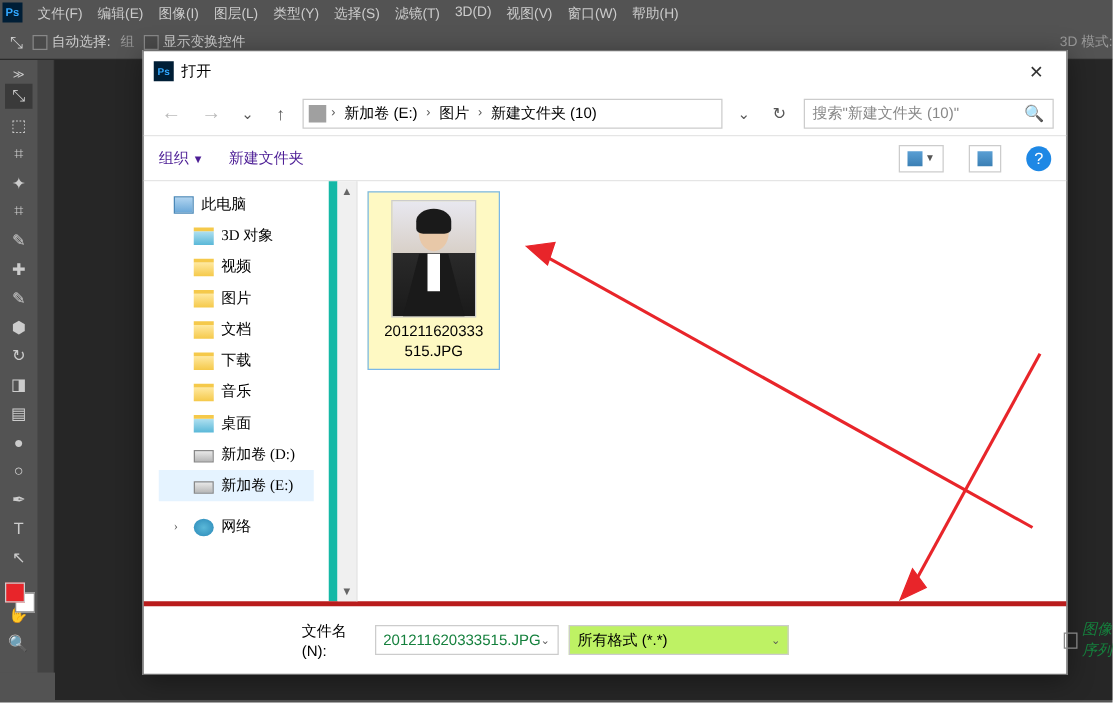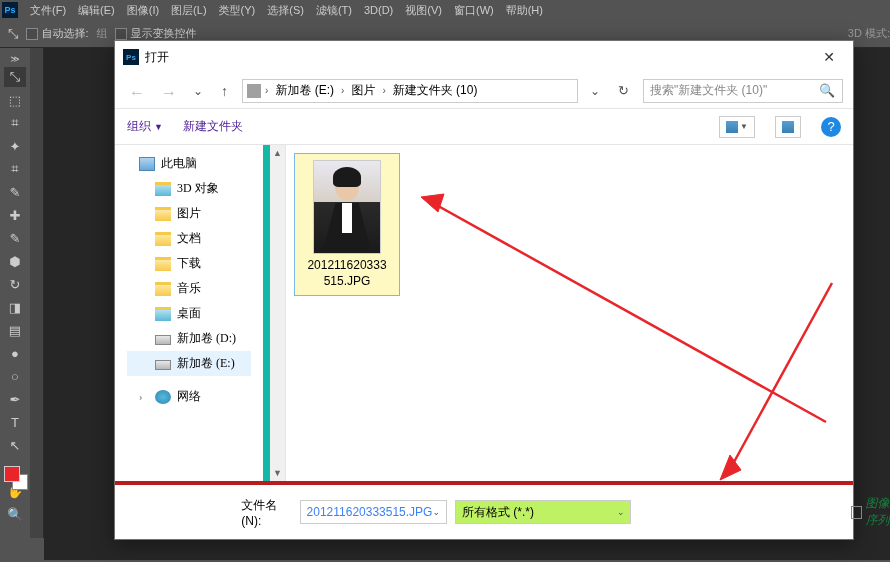--- a/index.html
+++ b/index.html
@@ -88,21 +88,21 @@
     .thumb-shirt { position: absolute; top: 42px; left: 50%; transform: translateX(-50%); width: 10px; height: 30px; background: #fff; }
     .file-name { font-size: 12px; text-align: center; line-height: 1.3; max-width: 100%; word-break: break-all; }
     
     
     .arrow1 { position: absolute; stroke: #e8252a; fill: #e8252a; pointer-events: none; }
     
     .dlg-footer { border-top: 4px solid #b91c1c; padding: 10px 16px; display: flex; flex-direction: row; gap: 0; }
     .footer-row { display: flex; align-items: center; gap: 8px; }
     .fn-label { font-size: 12px; }
     .fn-input { flex: 1; height: 24px; border: 1px solid #ccc; padding: 0 6px; font-size: 12px; display: flex; align-items: center; justify-content: space-between; }
-    .fn-val { color: #3b82f6; }
+    .fn-val { color: #15803d; }
     .fn-dd { font-size: 9px; color: #555; }
     .fmt-select { width: 195px; height: 24px; border: 1px solid #ccc; background: #bef264; padding: 0 6px; font-size: 12px; display: flex; align-items: center; justify-content: space-between; }
     .footer-row2 { display: flex; align-items: center; justify-content: flex-end; gap: 8px; }
     .seq-check { display: flex; align-items: center; gap: 4px; font-size: 12px; margin-right: auto; margin-left: 220px; }
     .seq-cb { width: 13px; height: 13px; border: 1px solid #888; }
     .seq-lbl { color: #15803d; font-style: italic; }
     .dlg-btn { width: 86px; height: 34px; border: 1px solid #adadad; background: #e1e1e1; font-size: 16px; cursor: pointer; display: flex; align-items: center; justify-content: center; }
     .dlg-btn.primary { border: 1px solid #3a8fd4; background: #e5f3ff; }
   </style>
 </head>
@@ -217,20 +217,24 @@
       <div class="tree-item">
           <span class="tree-ico ico-pc"></span>
           <span>此电脑</span>
         </div>
       <div class="tree-item child">
           <span class="tree-ico ico-folder blue"></span>
           <span>3D 对象</span>
         </div>
       <div class="tree-item child">
           <span class="tree-ico ico-folder"></span>
+          <span>视频</span>
+        </div>
+      <div class="tree-item child">
+          <span class="tree-ico ico-folder"></span>
           <span>图片</span>
         </div>
       <div class="tree-item child">
           <span class="tree-ico ico-folder"></span>
           <span>文档</span>
         </div>
       <div class="tree-item child">
           <span class="tree-ico ico-folder"></span>
           <span>下载</span>
         </div>

